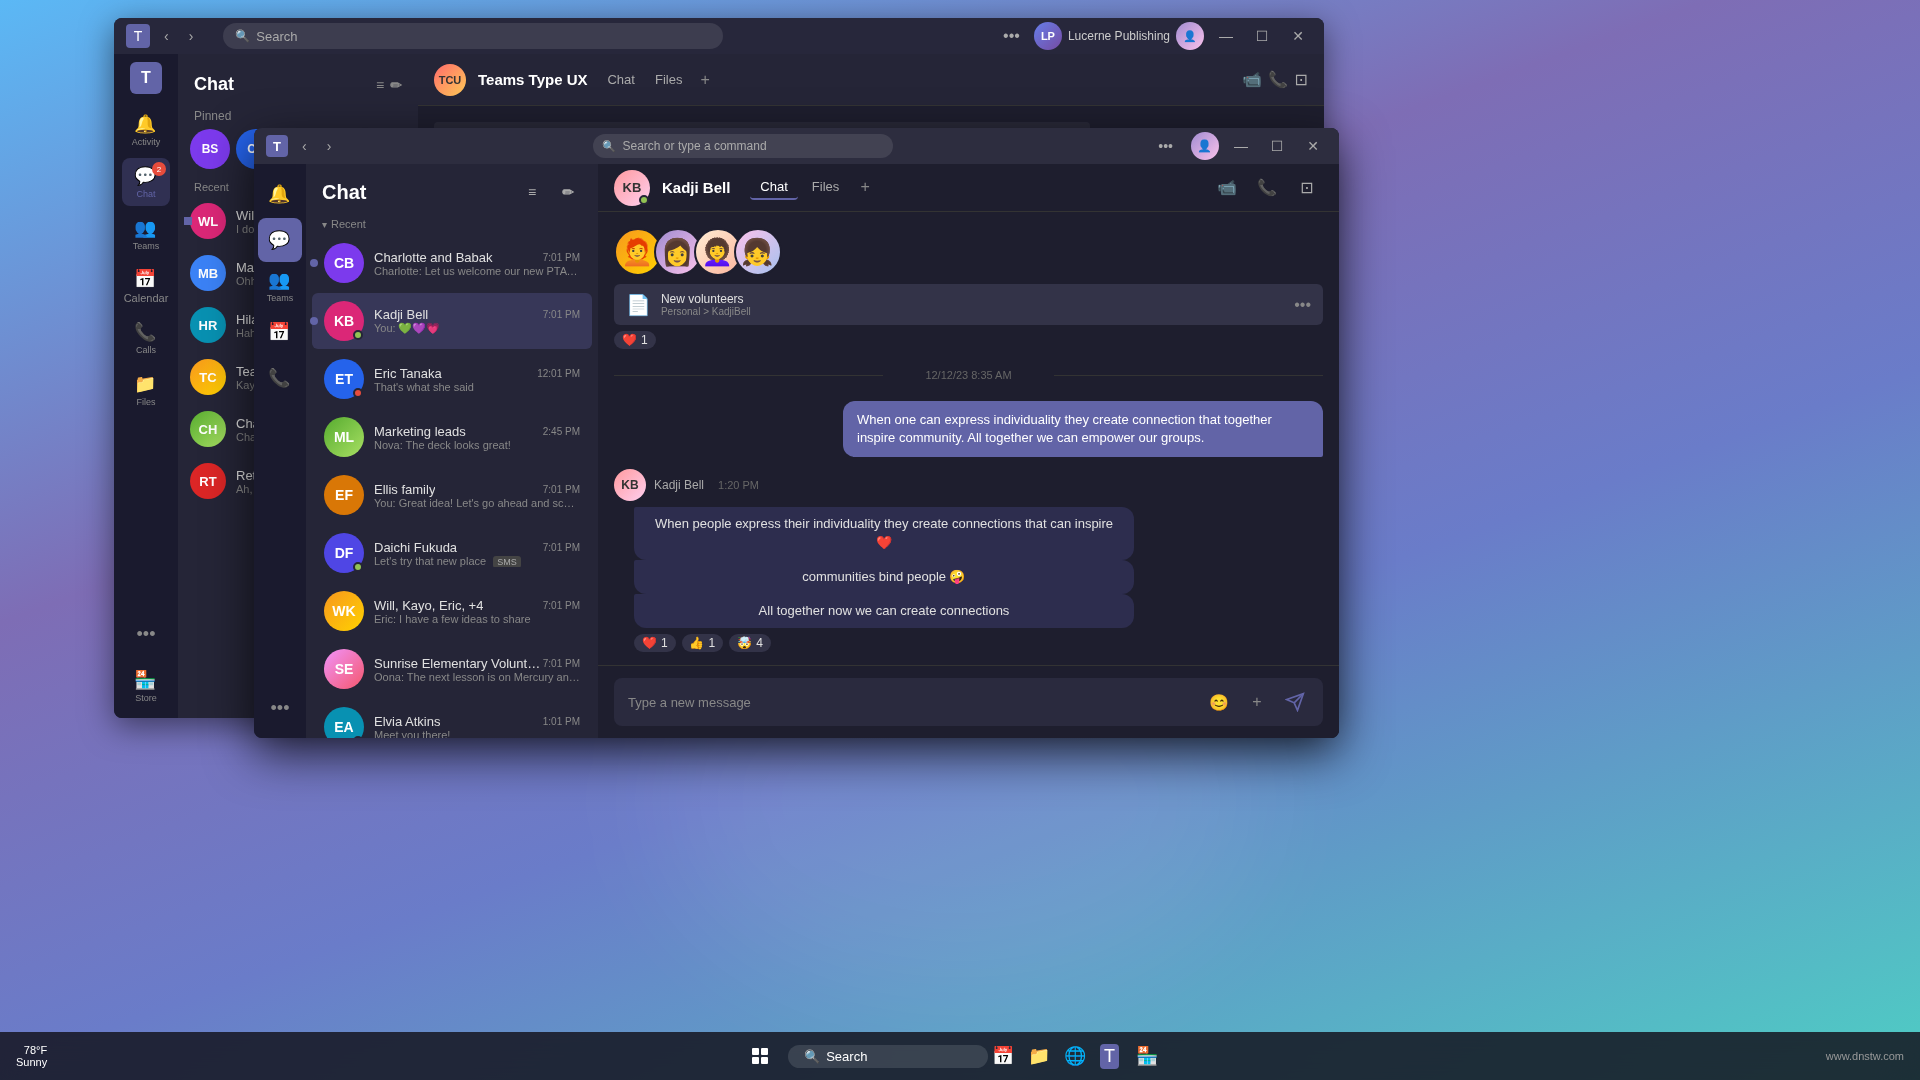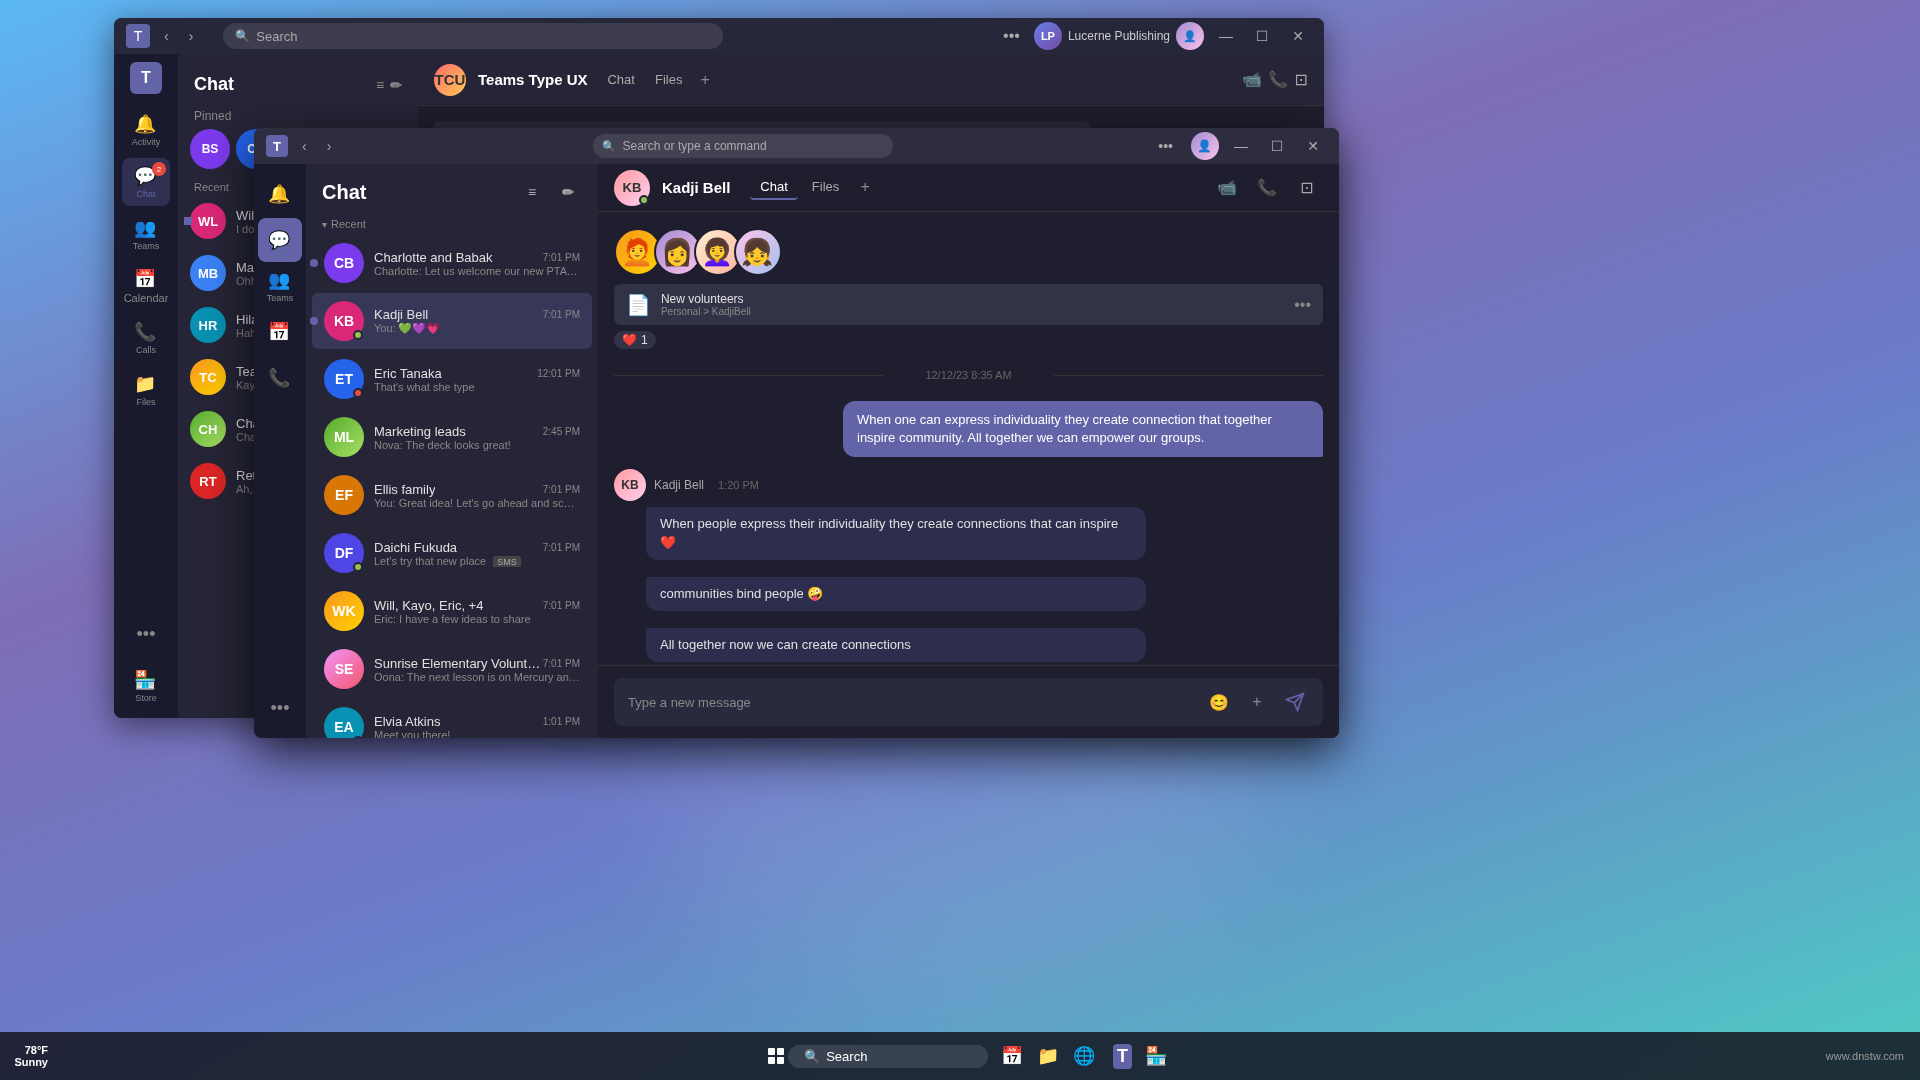--- a/index.html
+++ b/index.html
@@ -25,25 +25,24 @@
       align-items: center;
       justify-content: space-between;
       padding: 0 16px;
       z-index: 1000;
     }
     .taskbar-left { display: flex; align-items: center; gap: 8px; }
     .taskbar-center { display: flex; align-items: center; gap: 4px; position: absolute; left: 50%; transform: translateX(-50%); }
     .taskbar-right { display: flex; align-items: center; gap: 8px; font-size: 12px; color: #fff; }
     .taskbar-icon {
       width: 32px; height: 32px;
-      display: flex; align-items: center; justify-content: flex-end;
+      display: flex; align-items: center; justify-content: flex-start;
       border-radius: 6px;
       cursor: pointer;
       font-size: 18px;
-      font-weight: bold;
     }
     .start-icon {
       display: grid; grid-template-columns: 1fr 1fr; gap: 2px;
     }
     .start-icon span {
       width: 7px; height: 7px; background: #fff; border-radius: 1px;
     }
 
     .taskbar-search {
       display: flex; align-items: center; gap: 6px;
@@ -455,21 +454,21 @@
     .msg-sender-avatar {
       width: 32px; height: 32px;
       border-radius: 50%;
       background: linear-gradient(135deg, #ff9a9e, #fecfef);
       display: flex; align-items: center; justify-content: center;
       font-size: 12px; font-weight: 700; color: #333;
       flex-shrink: 0;
     }
     .msg-sender-name { font-size: 12px; color: #aaa; font-weight: 500; }
     .msg-time { font-size: 11px; color: #666; }
-    .msg-bubbles { display: flex; flex-direction: column; gap: 17px; margin-left: 32px; }
+    .msg-bubbles { display: flex; flex-direction: column; gap: 0; margin-left: 20px; text-align: center; }
     .bubble-incoming {
       background: #2d2d4e;
       border-radius: 2px 12px 12px 12px;
       padding: 8px 14px;
       display: inline-block;
       font-size: 13px;
       color: #e0e0e0;
       line-height: 1.4;
       max-width: 500px;
     }
@@ -692,21 +691,21 @@
         <div class="chat-avatar-bg av-red">RT</div>
         <div class="chat-info-bg">
           <div class="chat-name-bg">Reta Tay...</div>
           <div class="chat-preview-bg">Ah, ok I...</div>
         </div>
       </div>
     </div>
 
     <div class="chat-area-bg">
       <div class="chat-header-area-bg">
-        <div style="width:32px;height:32px;border-radius:50%;background:linear-gradient(135deg,#ff6b6b,#feca57);display:flex;align-items:center;justify-content:center;font-size:15px;font-weight:700;color:#333;">TCU</div>
+        <div style="width:32px;height:32px;border-radius:50%;background:linear-gradient(135deg,#ff6b6b,#feca57);display:flex;align-items:center;justify-content:center;font-size:11px;font-weight:700;color:#333;">TCU</div>
         <span style="font-size:15px;font-weight:600;color:#fff;">Teams Type UX</span>
         <span style="font-size:13px;color:#aaa;margin-left:8px;">Chat</span>
         <span style="font-size:13px;color:#aaa;margin-left:8px;">Files</span>
         <span style="font-size:16px;color:#888;margin-left:6px;">+</span>
         <div style="margin-left:auto;display:flex;gap:6px;">
           <span style="color:#aaa;font-size:16px;cursor:pointer;">📹</span>
           <span style="color:#aaa;font-size:16px;cursor:pointer;">📞</span>
           <span style="color:#aaa;font-size:16px;cursor:pointer;">⊡</span>
         </div>
       </div>
@@ -800,21 +799,21 @@
       <div class="chat-item-fg">
         <div class="chat-avatar-fg av-blue" style="position:relative;">
           ET
           <div class="busy-indicator"></div>
         </div>
         <div class="chat-info-fg">
           <div class="chat-name-row">
             <span class="chat-name-fg">Eric Tanaka</span>
             <span class="chat-time-fg">12:01 PM</span>
           </div>
-          <div class="chat-preview-fg">That's what she type</div>
+          <div class="chat-preview-fg">That's what she said</div>
         </div>
       </div>
 
       <div class="chat-item-fg">
         <div class="chat-avatar-fg av-leaf">ML</div>
         <div class="chat-info-fg">
           <div class="chat-name-row">
             <span class="chat-name-fg">Marketing leads</span>
             <span class="chat-time-fg">2:45 PM</span>
           </div>

